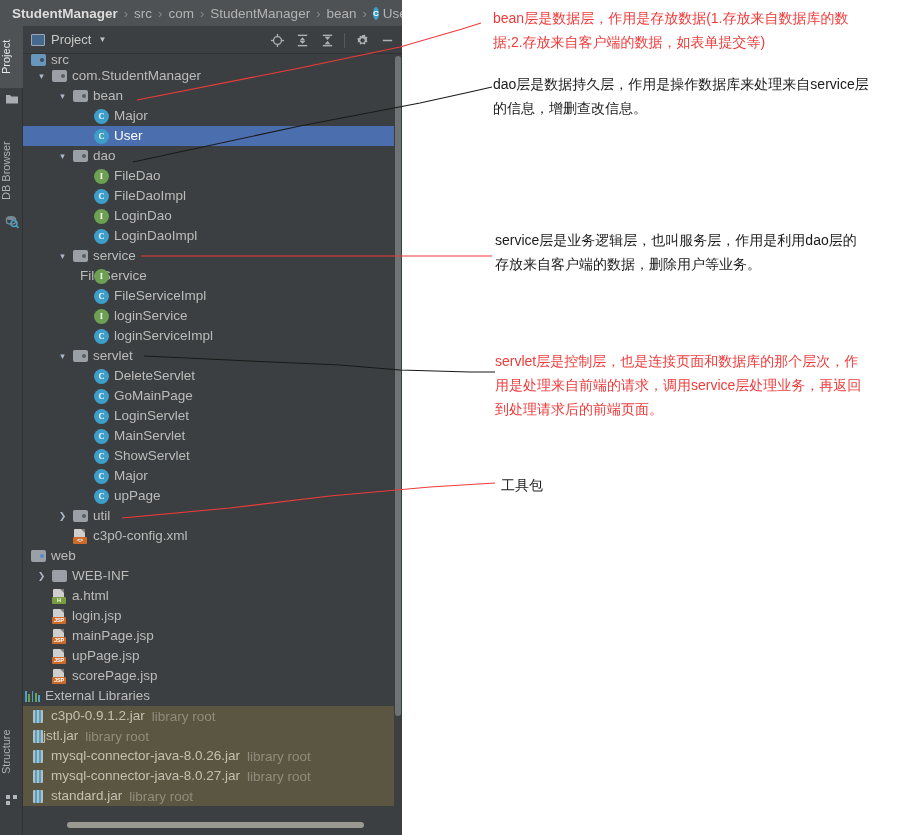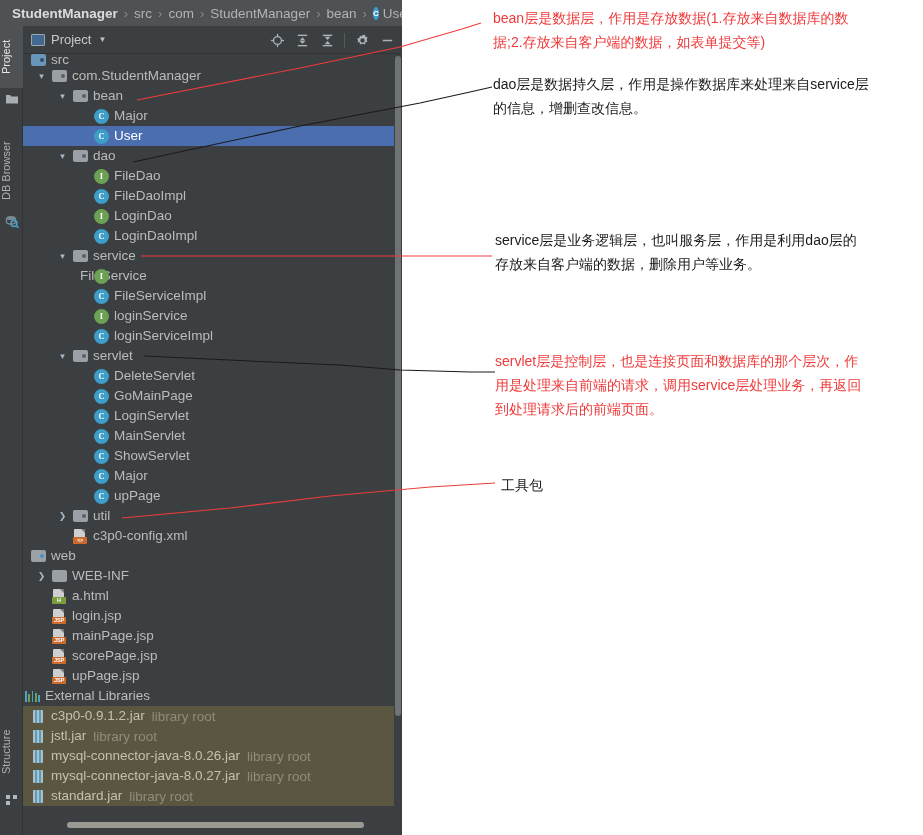--- a/index.html
+++ b/index.html
@@ -664,30 +664,30 @@
           </span>
           <span class="lbl" style="margin-left: 49px;">mainPage.jsp</span>
         </div>
         <div class="row">
           <span class="ic" style="left: 29px; display: flex; align-items: center;">
             <span class="fileic">
               <span class="sheet"></span>
               <span class="tag jsp">JSP</span>
             </span>
           </span>
-          <span class="lbl" style="margin-left: 49px;">scorePage.jsp</span>
+          <span class="lbl" style="margin-left: 49px;">upPage.jsp</span>
         </div>
         <div class="row">
           <span class="ic" style="left: 29px; display: flex; align-items: center;">
             <span class="fileic">
               <span class="sheet"></span>
               <span class="tag jsp">JSP</span>
             </span>
           </span>
-          <span class="lbl" style="margin-left: 49px;">upPage.jsp</span>
+          <span class="lbl" style="margin-left: 49px;">scorePage.jsp</span>
         </div>
         <div class="row">
           <span class="ic" style="left: 2px; display: flex; align-items: center;">
             <span class="extlibic">
               <i style="height:11px;background:#4aa3c8"></i>
               <i style="height:8px;background:#6ca052"></i>
               <i style="height:11px;background:#4aa3c8"></i>
               <i style="height:9px;background:#6ca052"></i>
               <i style="height:7px;background:#4aa3c8"></i>
             </span>
@@ -704,21 +704,21 @@
           <span class="lbl" style="margin-left: 28px;">c3p0-0.9.1.2.jar</span>
           <span class="sub">library root</span>
         </div>
         <div class="row libhl">
           <span class="arrow" style="left: -8px;">❯</span>
           <span class="ic" style="left: 8px; display: flex; align-items: center;">
             <span class="jaric">
               <span class="body"></span>
             </span>
           </span>
-          <span class="lbl" style="margin-left: 28px; text-align: right;">jstl.jar</span>
+          <span class="lbl" style="margin-left: 20px; text-align: right;">jstl.jar</span>
           <span class="sub">library root</span>
         </div>
         <div class="row libhl">
           <span class="arrow" style="left: -8px;">❯</span>
           <span class="ic" style="left: 8px; display: flex; align-items: center;">
             <span class="jaric">
               <span class="body"></span>
             </span>
           </span>
           <span class="lbl" style="margin-left: 28px;">mysql-connector-java-8.0.26.jar</span>

